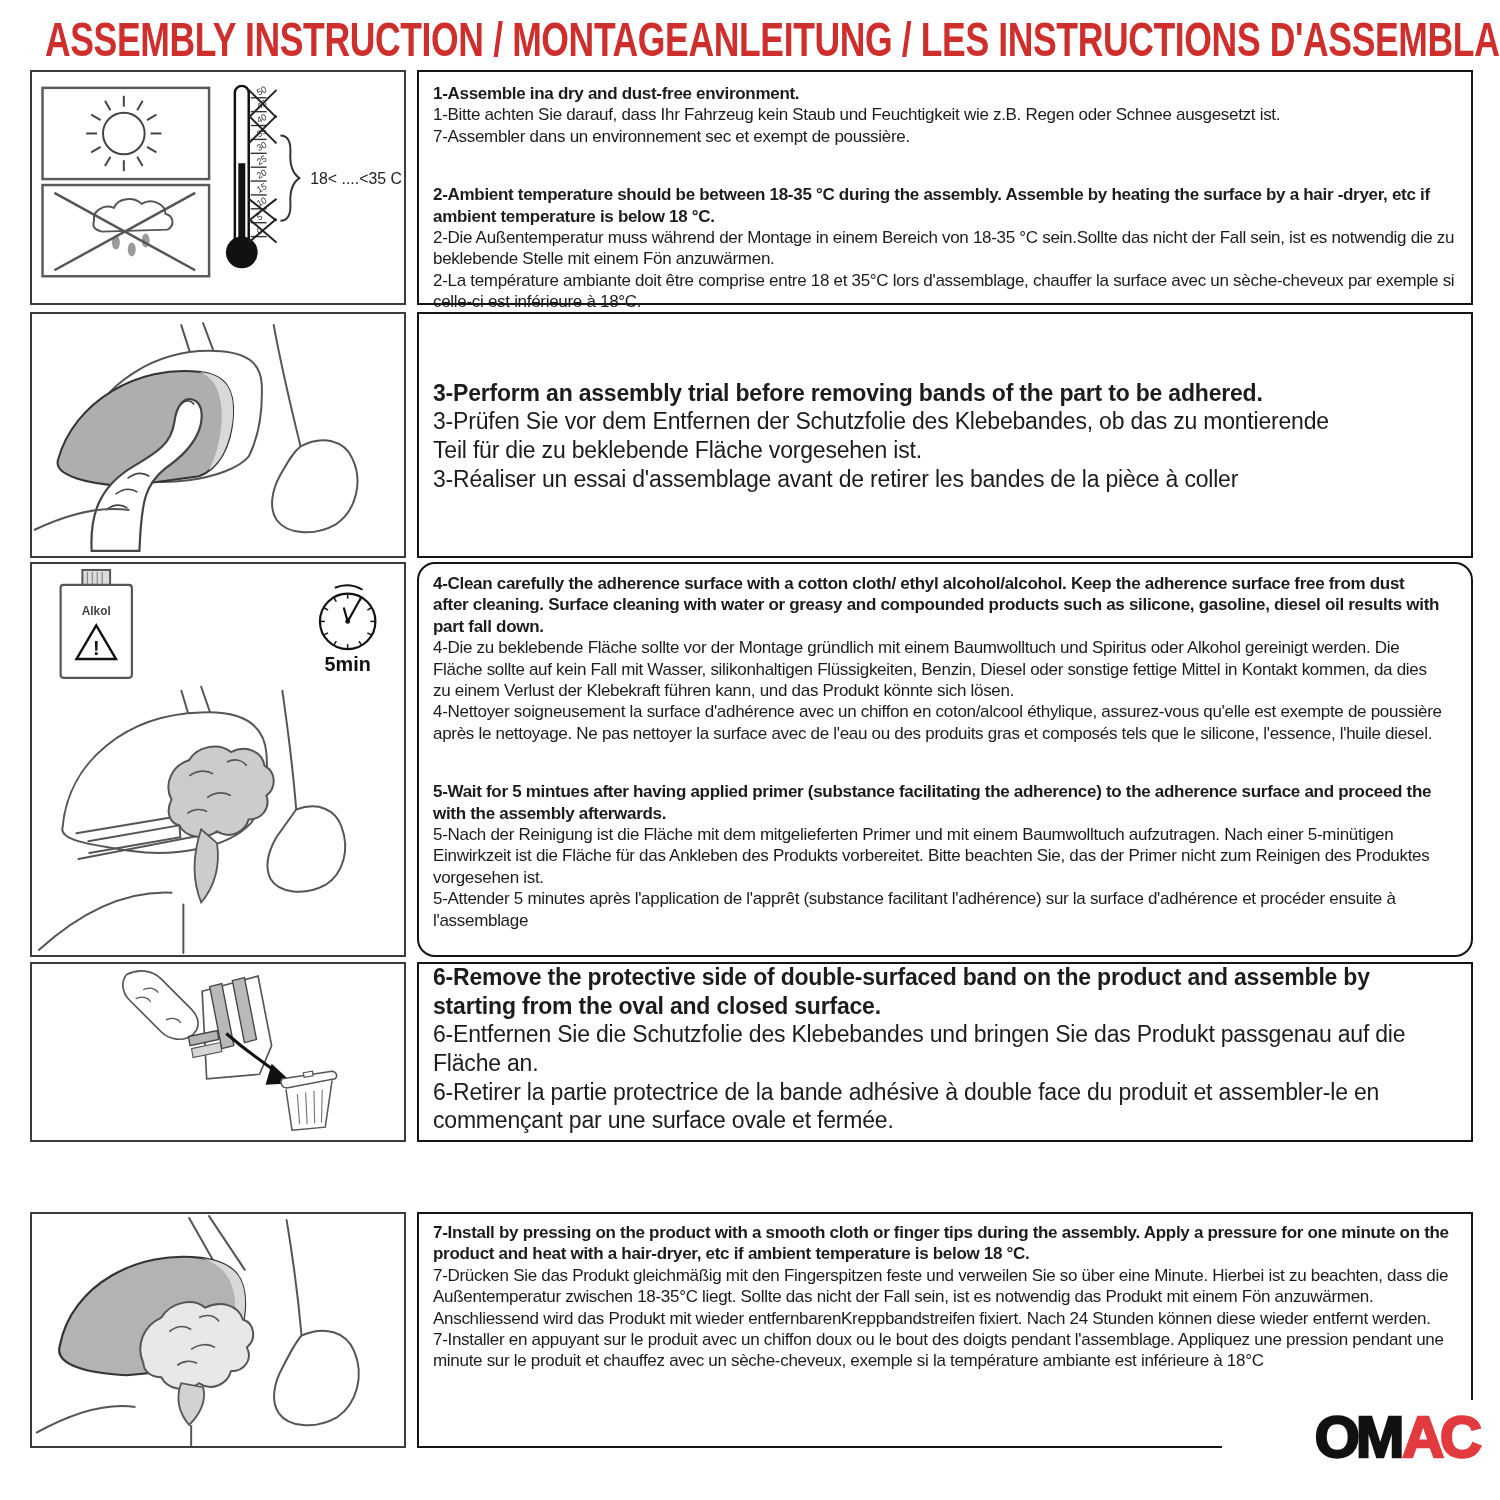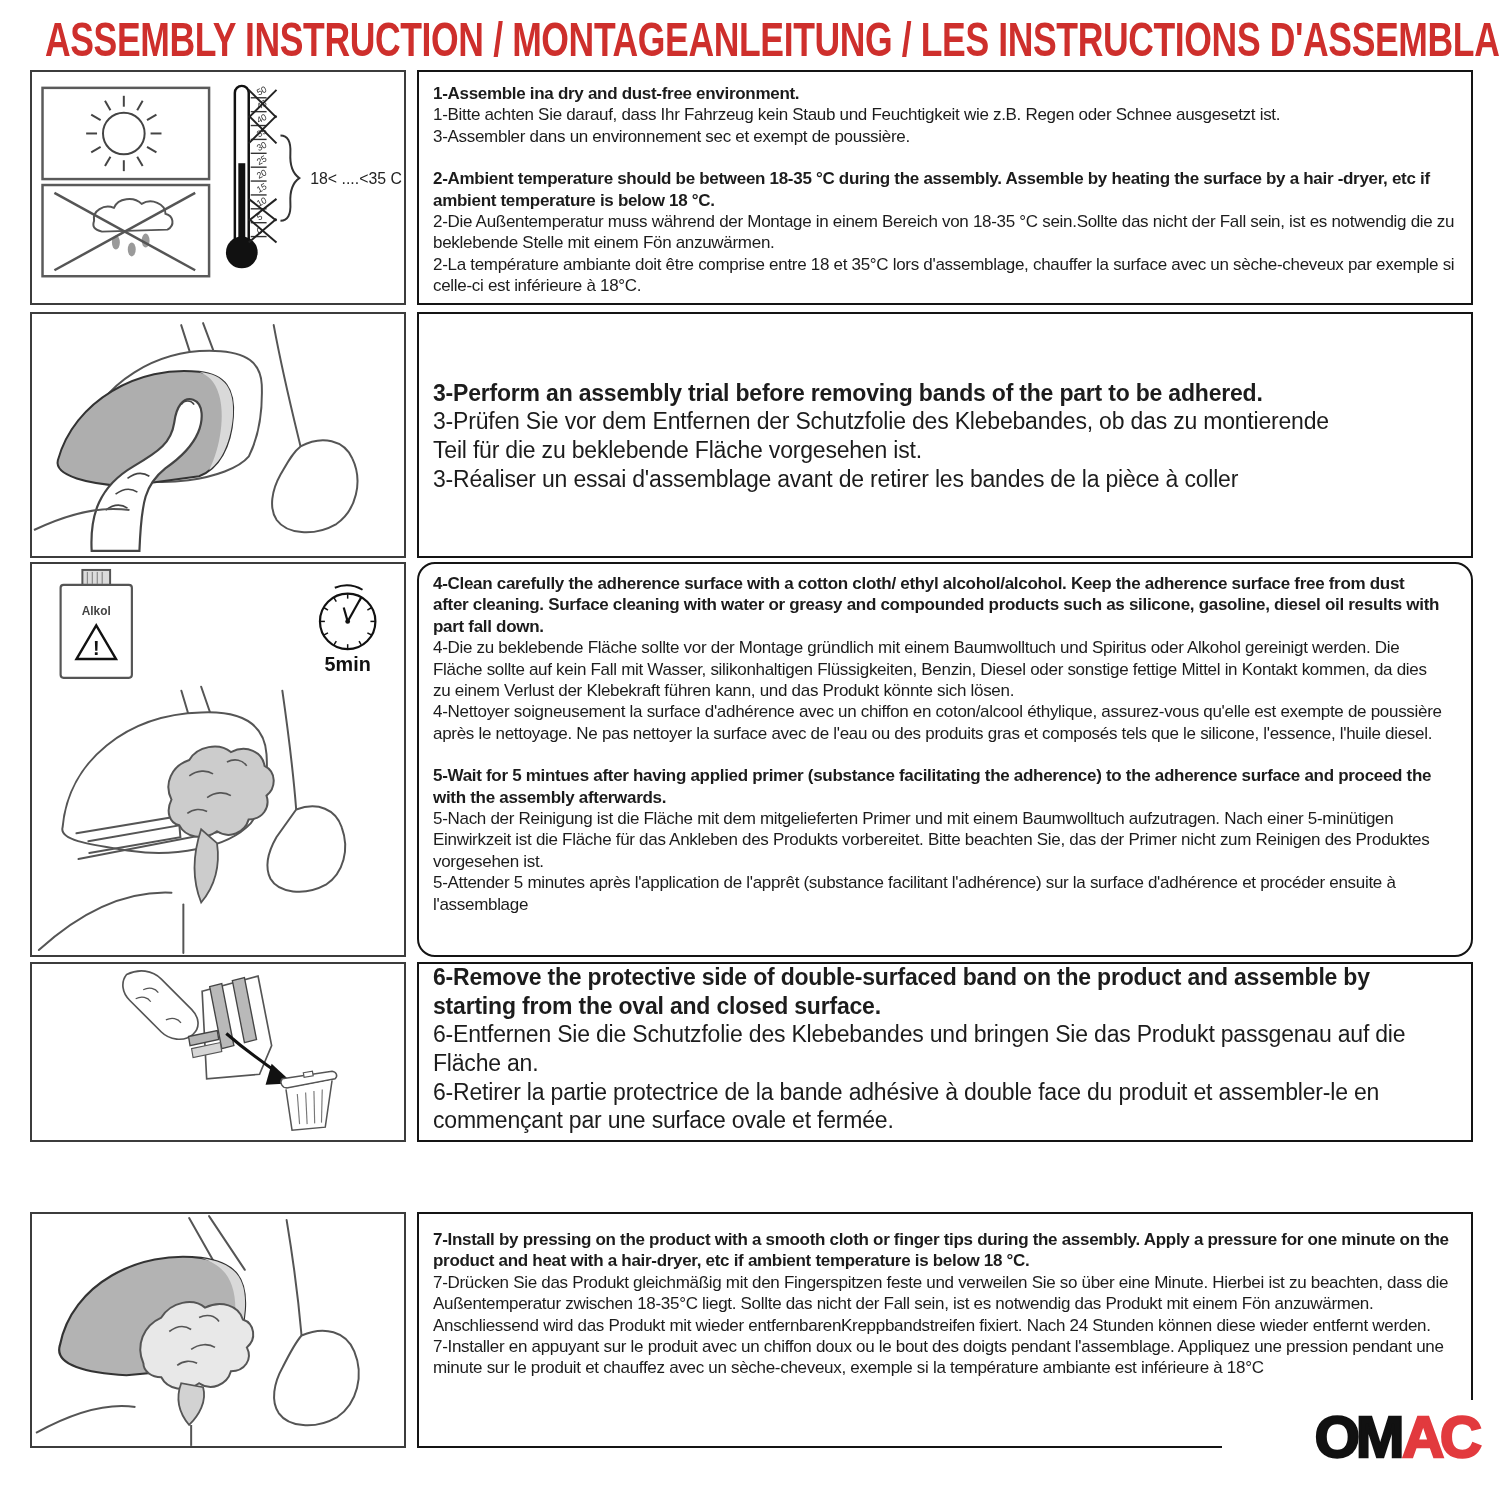--- a/index.html
+++ b/index.html
@@ -17,36 +17,36 @@
     position:absolute;left:30px;width:376px;
     border:2px solid #3c3c3c;background:#fff;box-sizing:border-box;
   }
   .text-box{
     position:absolute;left:417px;width:1056px;
     border:2px solid #141414;background:#fff;box-sizing:border-box;
   }
   .text-box p{margin:0;}
   .b{font-weight:bold;}
   .small-text{font-size:17px;line-height:21.4px;letter-spacing:-0.3px;}
-  .small-text .gap{margin-top:21px;}
+  .small-text .gap{margin-top:37px;}
   .big-text{font-size:23px;line-height:28.6px;letter-spacing:-0.2px;
     display:flex;flex-direction:column;justify-content:center;}
 
   
   .r1{top:70px;height:235px;}
   .r2{top:312px;height:246px;}
   .r3{top:562px;height:395px;}
   .r4{top:962px;height:180px;}
   .r5{top:1212px;height:236px;}
 
   .pad1{padding:11px 16px 0 14px;}
   .pad2{padding:8px 120px 6px 14px;}
   .pad3{padding:9px 28px 0 14px;border-radius:18px;}
   .pad4{padding:0 20px 6px 14px;}
-  .pad5{padding:15px 16px 0 14px;}
+  .pad5{padding:8px 16px 0 14px;}
 
   .illus-box svg{position:absolute;inset:0;width:100%;height:100%;}
 
   .logo{
     position:absolute;left:1222px;top:1400px;width:256px;height:74px;
     background:#ffffff;display:flex;align-items:center;justify-content:flex-end;
     font-size:58px;font-weight:bold;letter-spacing:-4px;
     -webkit-text-stroke:2.5px currentColor;line-height:1;
   }
   .logo .lg-black{color:#111111;-webkit-text-stroke-color:#111111;}
@@ -127,21 +127,21 @@
             <line x1="246" y1="148" x2="218" y2="172"></line>
         </g>
         <path d="M250,64 Q261,64 260,82 Q259,100 269,107 Q259,114 260,132 Q261,150 250,150" stroke="#333" stroke-width="2" fill="none"></path>
         <text x="280" y="113" font-size="16" fill="#222" font-family="Liberation Sans, sans-serif">18&lt; ....&lt;35 C</text>
       </g>
     </svg>
   </div>
   <div class="text-box small-text pad1 r1">
     <p class="b">1-Assemble ina dry and dust-free environment.</p>
     <p>1-Bitte achten Sie darauf, dass Ihr Fahrzeug kein Staub und Feuchtigkeit wie z.B. Regen oder Schnee ausgesetzt ist.</p>
-    <p>3-Assembler dans un environnement sec et exempt de poussière.</p>
+    <p>7-Assembler dans un environnement sec et exempt de poussière.</p>
     <p class="b gap">2-Ambient temperature should be between 18-35 °C  during the assembly. Assemble by heating the surface by a hair -dryer, etc if ambient temperature is below 18 °C.</p>
     <p>2-Die Außentemperatur muss während der Montage in einem Bereich von 18-35 °C  sein.Sollte das nicht der Fall sein, ist es notwendig die zu beklebende Stelle mit einem Fön anzuwärmen.</p>
     <p>2-La température ambiante doit être comprise entre 18 et 35°C lors d'assemblage, chauffer la surface avec un sèche-cheveux par exemple si celle-ci est inférieure à 18°C.</p>
   </div>
 
   <div class="illus-box r2">
     <svg viewBox="0 0 374 233">
       <g stroke="#555" stroke-width="2" fill="none" stroke-linecap="round">
         <path d="M150,6 L186,118"></path>
         <path d="M172,4 L208,100"></path>

